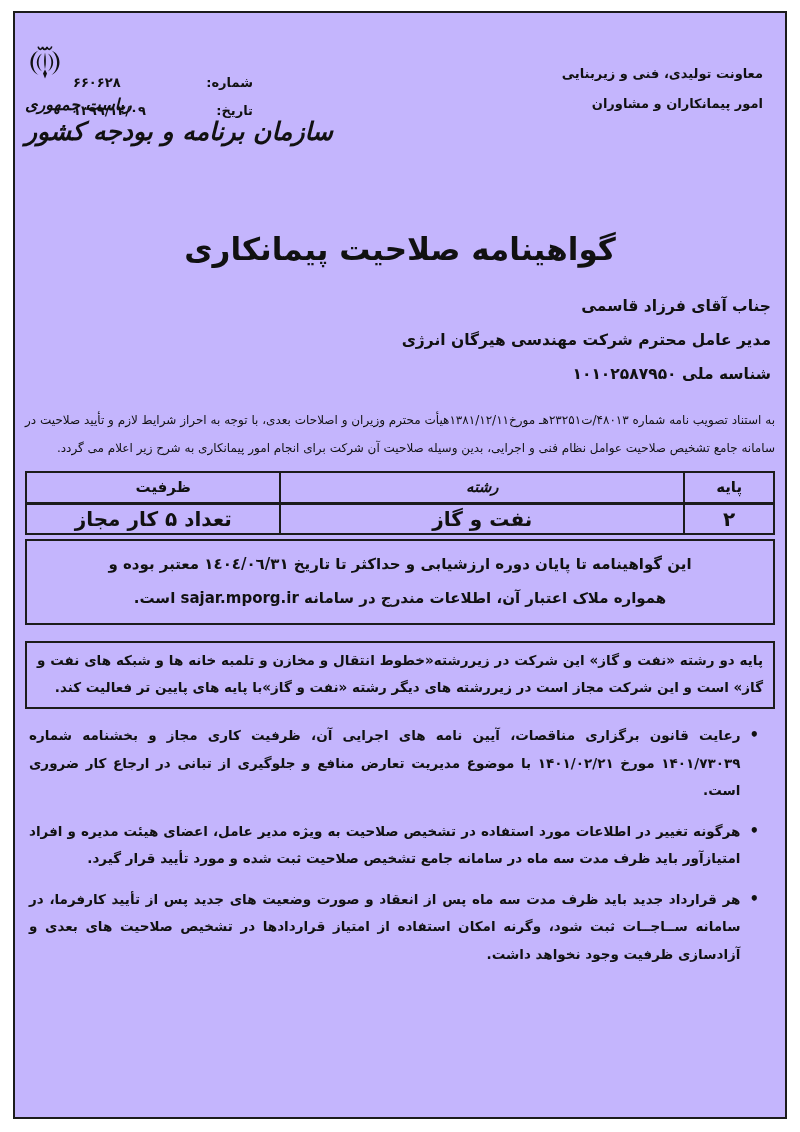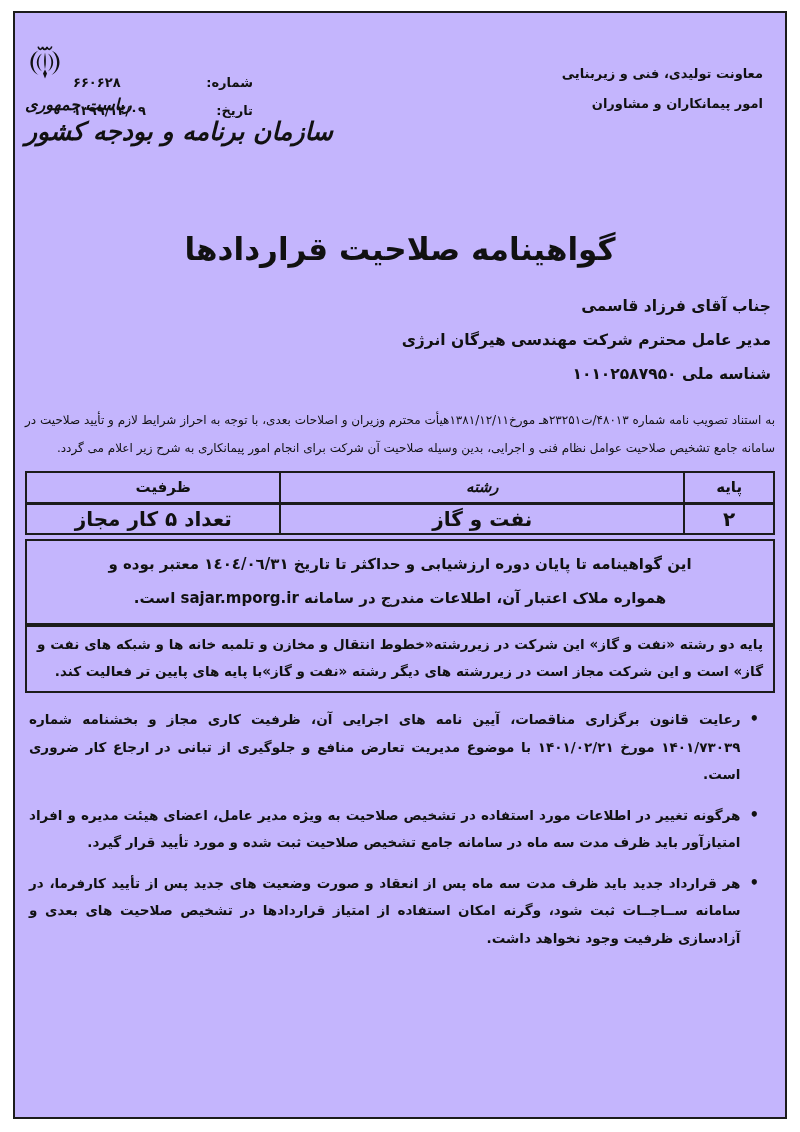--- a/index.html
+++ b/index.html
@@ -86,21 +86,21 @@
     margin-top: 4px;
     border: 2px solid #1c1c1c;
     padding: 6px 10px 8px;
     text-align: center;
     font-size: 15px; font-weight: bold;
     line-height: 34px;
   }
 
   
   .note-box {
-    margin-top: 0;
+    margin-top: 16px;
     border: 2px solid #1c1c1c;
     padding: 4px 10px 6px;
     font-size: 13.5px; font-weight: bold;
     line-height: 27px;
     text-align: justify;
   }
 
   
   ul.notes { margin-top: 13px; list-style: none; padding: 0 16px 0 4px; }
   ul.notes li {
@@ -150,21 +150,21 @@
               <path d="M34,19 c-19,13 -19,50 0,61 c-27,-11 -27,-51 0,-61 z"></path>
               <path d="M66,19 c19,13 19,50 0,61 c27,-11 27,-51 0,-61 z"></path>
             </g>
           </svg>
         </span>
         <div class="cal1">ریاست جمهوری</div>
         <div class="cal2">سازمان برنامه و بودجه کشور</div>
       </div>
     </div>
 
-    <div class="doc-title">گواهینامه صلاحیت قراردادها</div>
+    <div class="doc-title">گواهینامه صلاحیت پیمانکاری</div>
 
     <div class="addressee">
       <div>جناب آقای  فرزاد  قاسمی</div>
       <div>مدیر عامل محترم شرکت مهندسی هیرگان انرژی</div>
       <div>شناسه ملی ۱۰۱۰۲۵۸۷۹۵۰</div>
     </div>
 
     <p class="body-par">به استناد تصویب نامه شماره ۴۸۰۱۳/ت۲۳۲۵۱هـ مورخ۱۳۸۱/۱۲/۱۱هیأت محترم وزیران و اصلاحات بعدی، با توجه به احراز شرایط لازم و تأیید صلاحیت در سامانه جامع تشخیص صلاحیت عوامل نظام فنی و اجرایی، بدین وسیله صلاحیت آن شرکت برای انجام امور پیمانکاری به شرح زیر اعلام می گردد.</p>
 
     <table class="qual">

